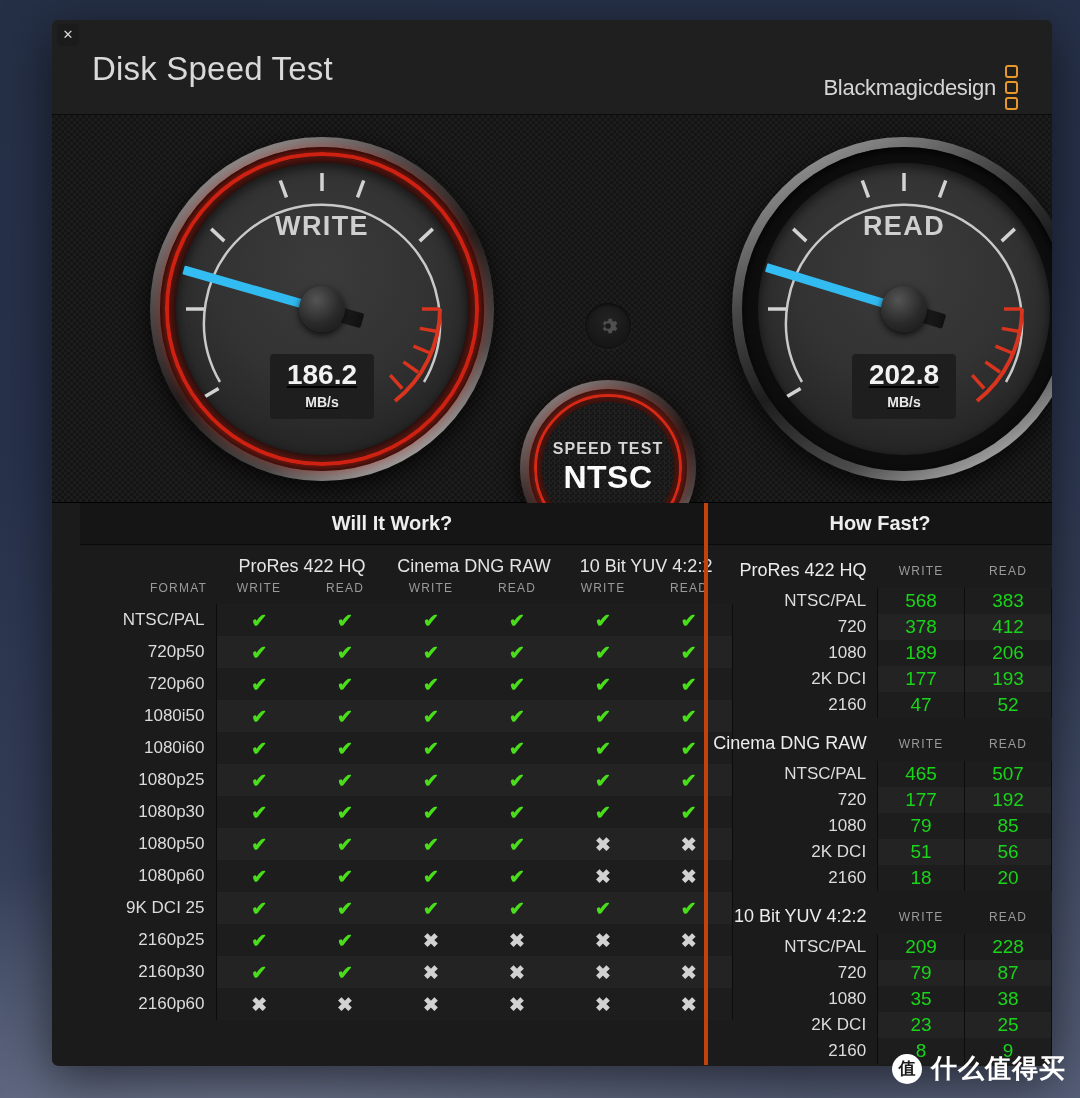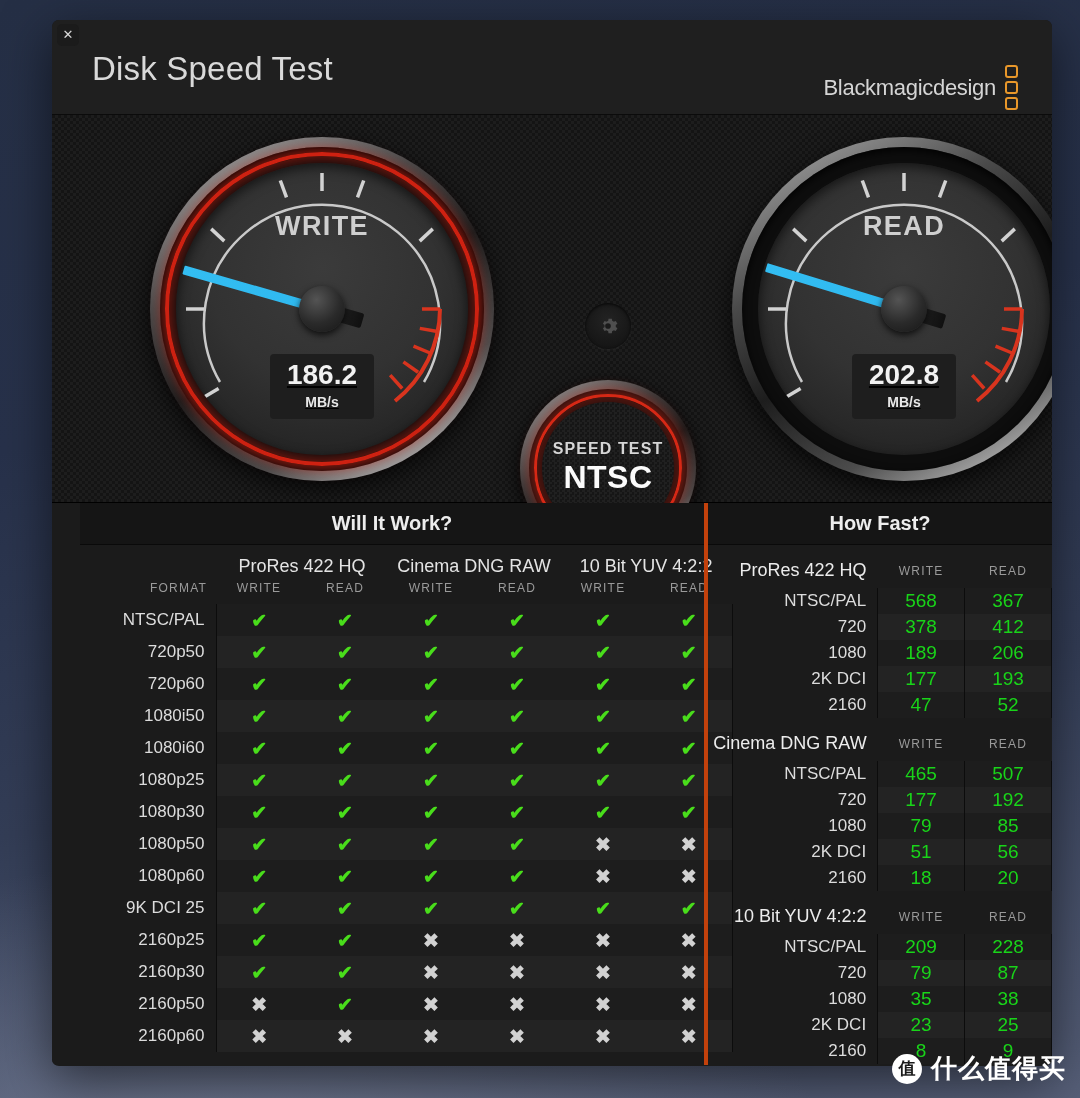--- a/index.html
+++ b/index.html
@@ -526,29 +526,20 @@
             <tr>
               <td class="fmt">2160p30</td>
               <td class="mark ok b-l">✔</td>
               <td class="mark ok">✔</td>
               <td class="mark no">✖</td>
               <td class="mark no">✖</td>
               <td class="mark no">✖</td>
               <td class="mark no b-r">✖</td>
             </tr>
             <tr>
-              <td class="fmt">2160p50</td>
-              <td class="mark no b-l">✖</td>
-              <td class="mark ok">✔</td>
-              <td class="mark no">✖</td>
-              <td class="mark no">✖</td>
-              <td class="mark no">✖</td>
-              <td class="mark no b-r">✖</td>
-            </tr>
-            <tr>
               <td class="fmt">2160p60</td>
               <td class="mark no b-l">✖</td>
               <td class="mark no">✖</td>
               <td class="mark no">✖</td>
               <td class="mark no">✖</td>
               <td class="mark no">✖</td>
               <td class="mark no b-r">✖</td>
             </tr>
           </tbody>
       </table>
@@ -568,21 +559,21 @@
                 <tr>
                   <th class="gname">ProRes 422 HQ</th>
                   <th class="gsub">WRITE</th>
                   <th class="gsub">READ</th>
                 </tr>
               </thead>
               <tbody>
                 <tr>
                   <td class="lab">NTSC/PAL</td>
                   <td class="num b-l">568</td>
-                  <td class="num b-l b-r">367</td>
+                  <td class="num b-l b-r">383</td>
                 </tr>
                 <tr>
                   <td class="lab">720</td>
                   <td class="num b-l">378</td>
                   <td class="num b-l b-r">412</td>
                 </tr>
                 <tr>
                   <td class="lab">1080</td>
                   <td class="num b-l">189</td>
                   <td class="num b-l b-r">206</td>

